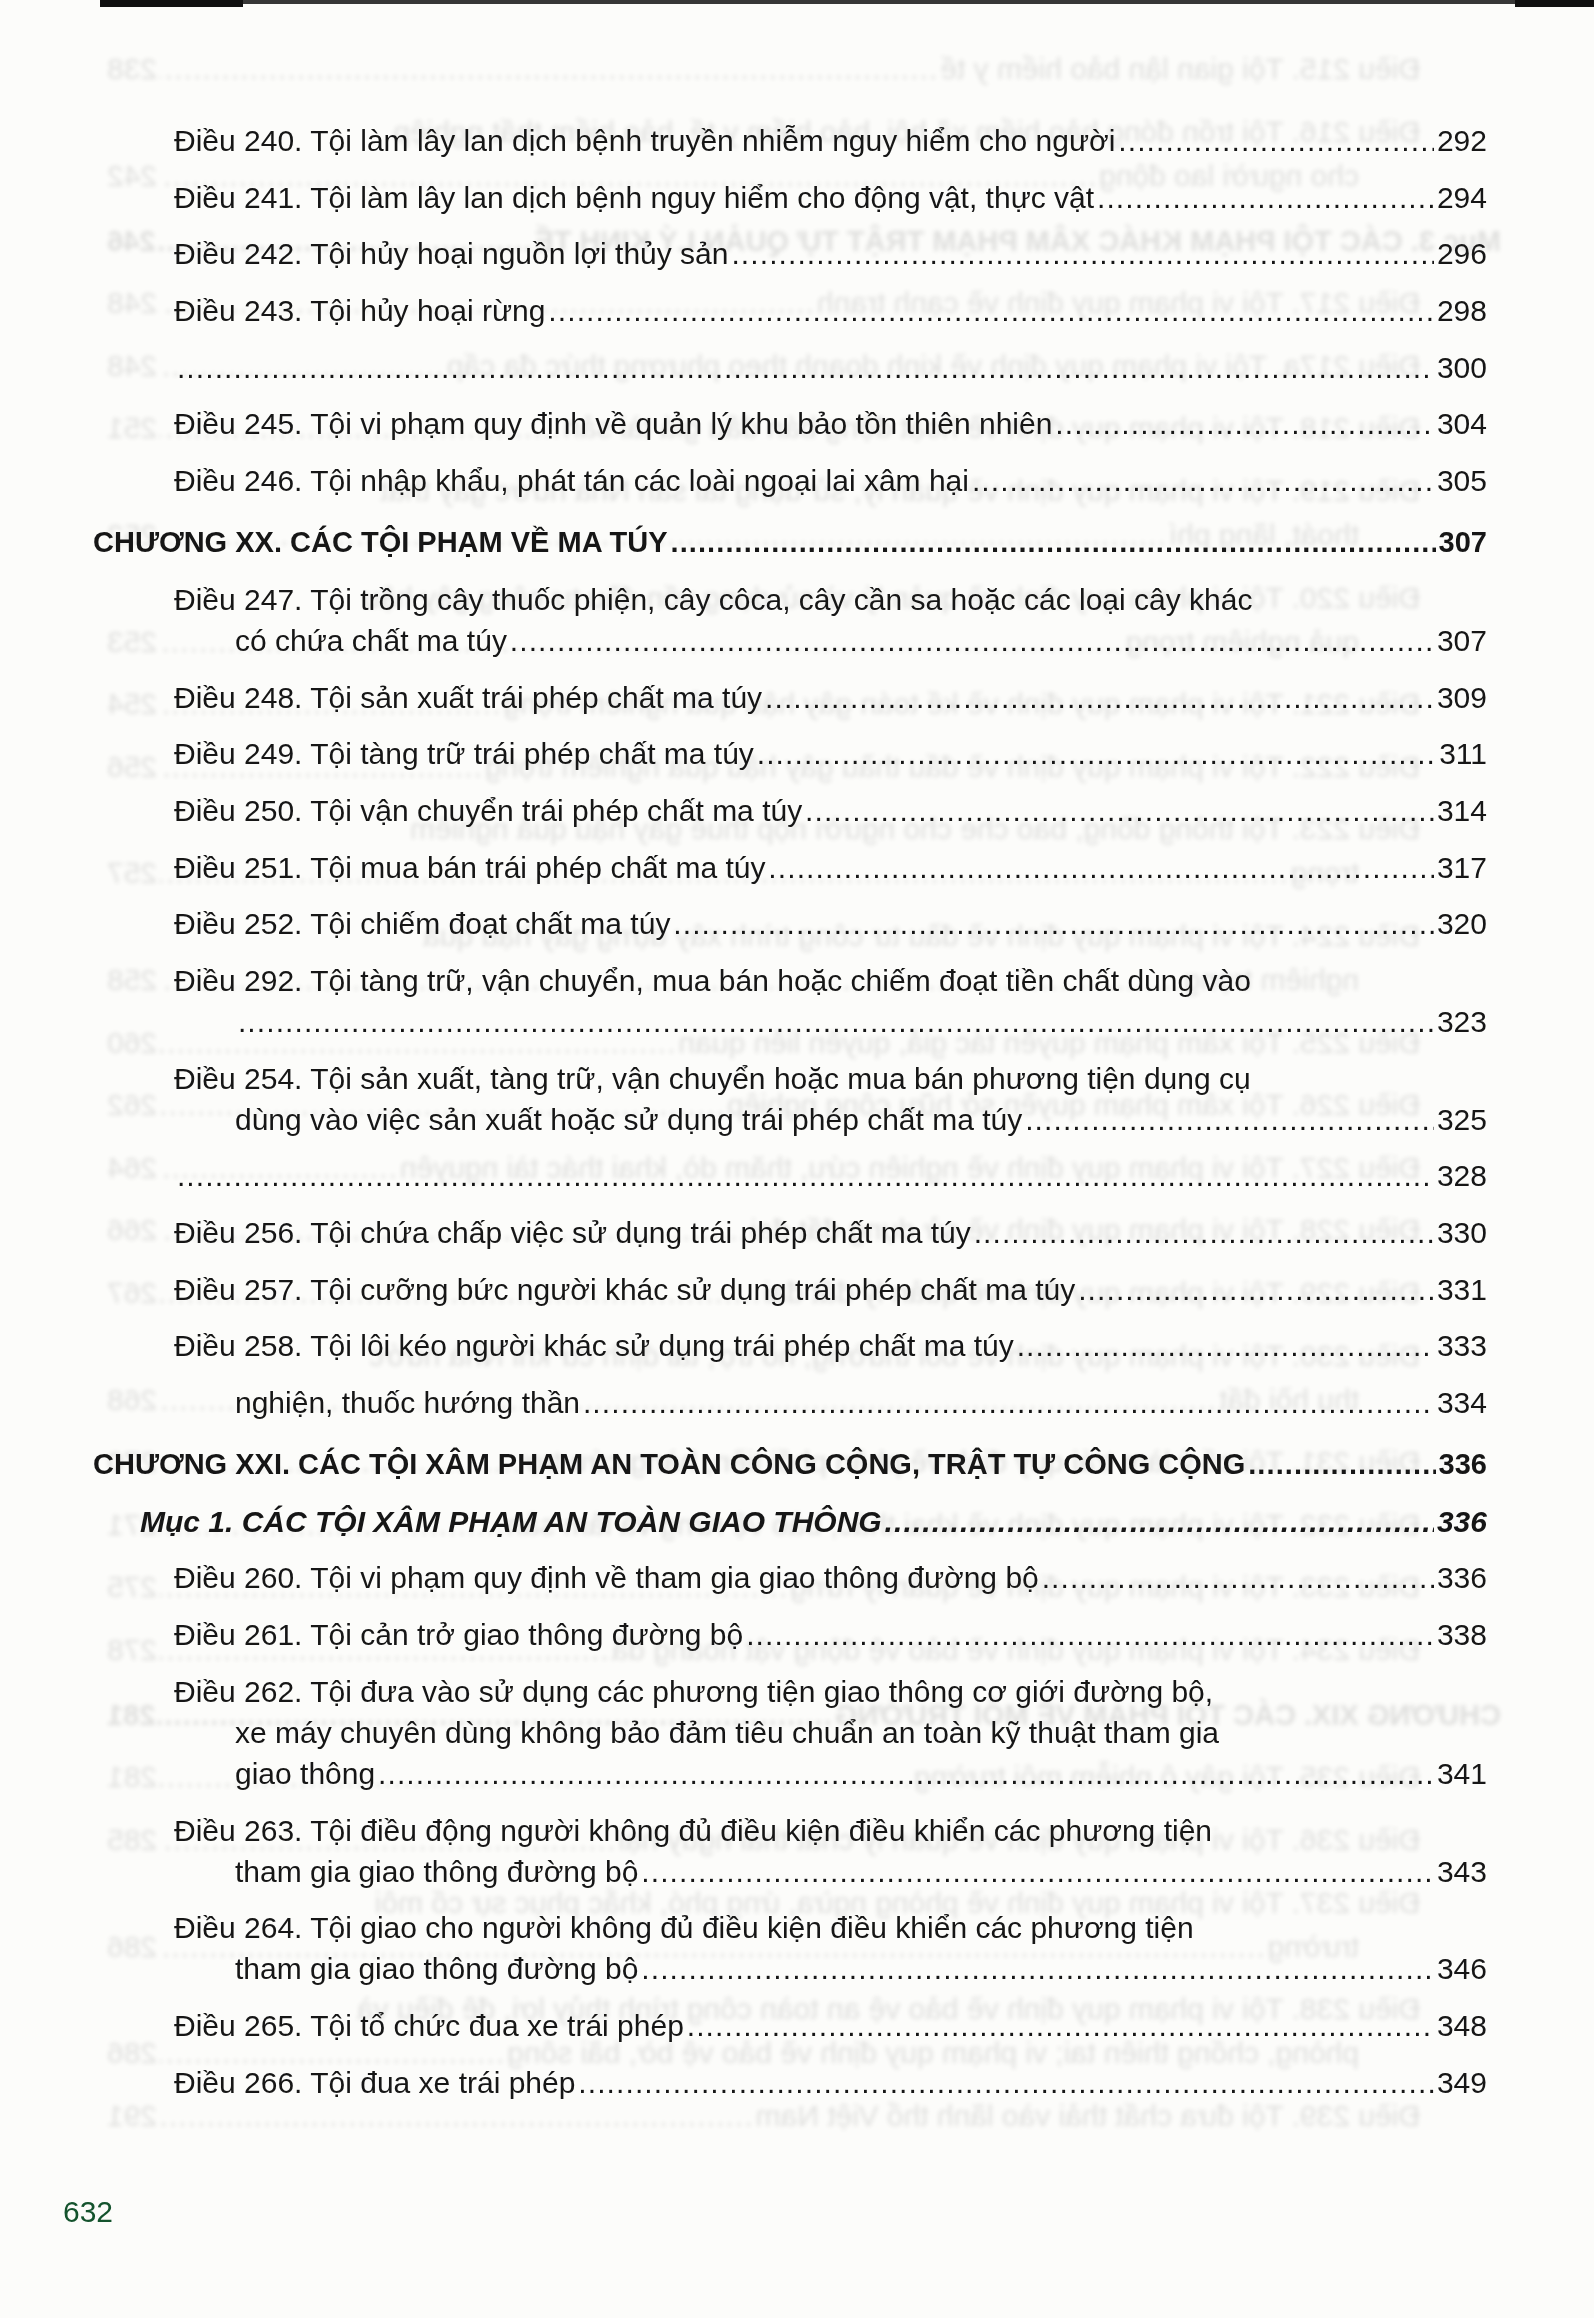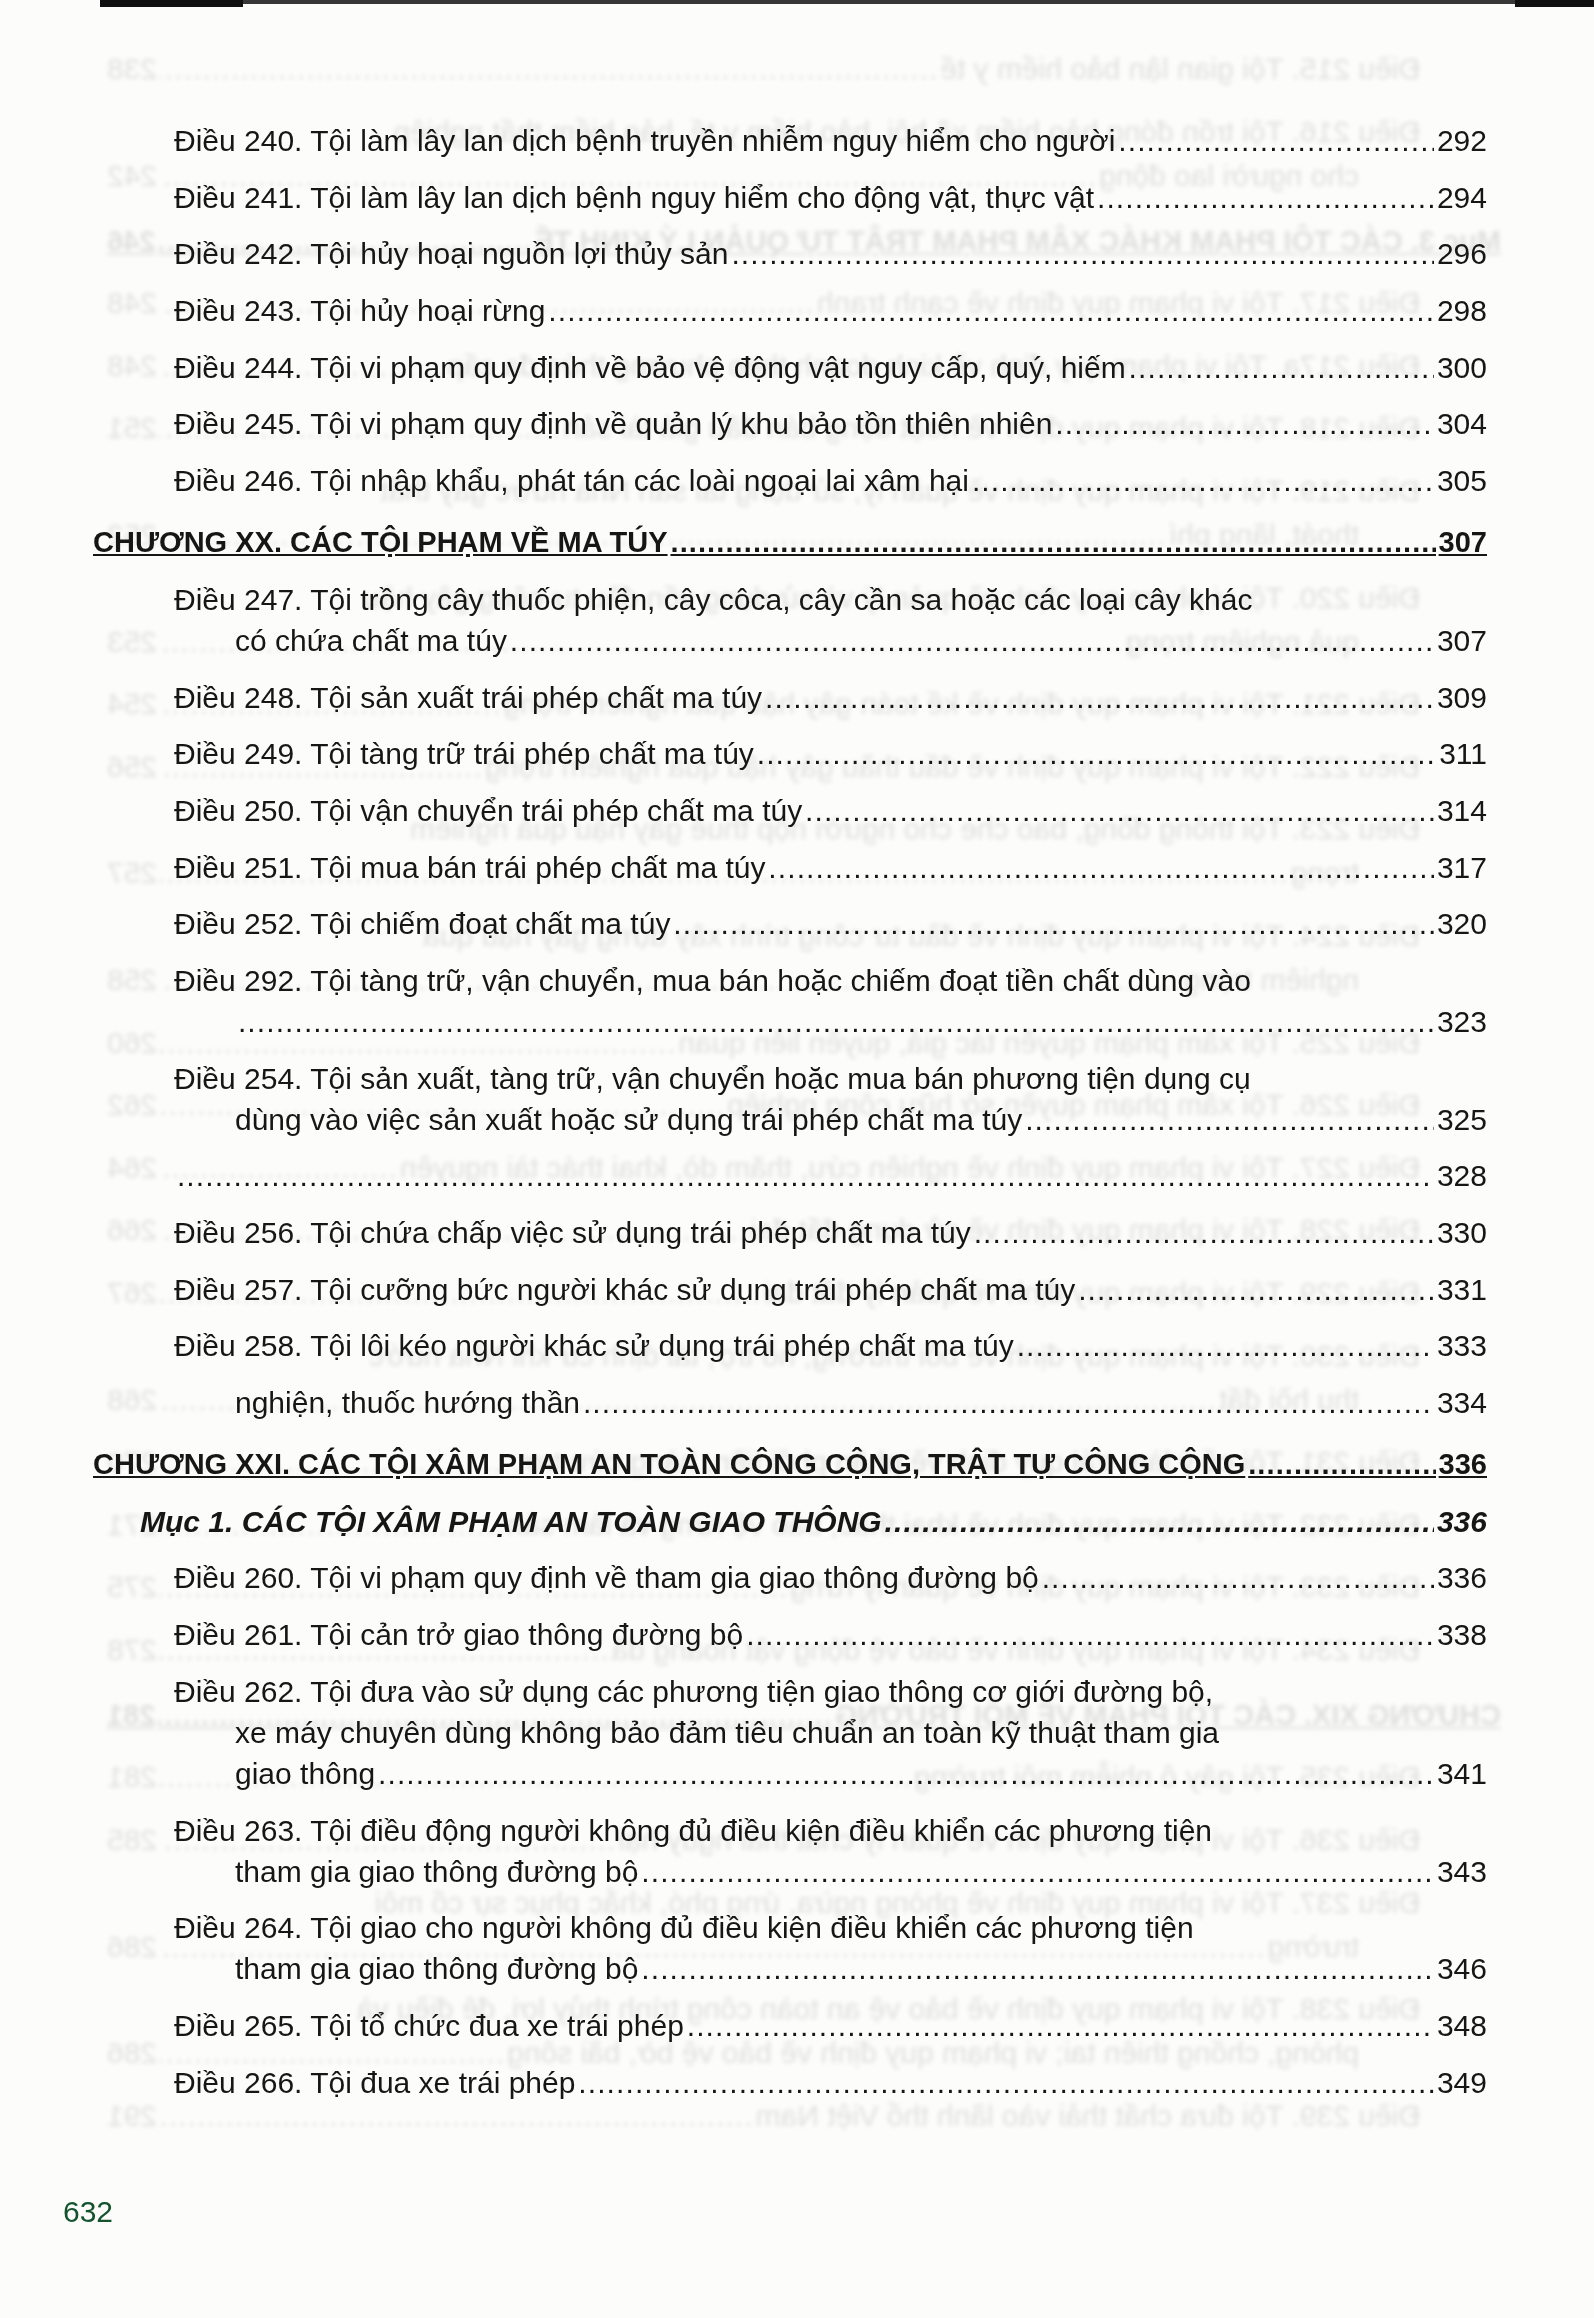--- a/index.html
+++ b/index.html
@@ -52,21 +52,21 @@
   .txt { white-space: nowrap; flex: 0 0 auto; }
   .dots {
     flex: 1 1 auto; min-width: 0;
     overflow: hidden; white-space: nowrap;
     letter-spacing: 1.1px;
     margin: 0 2.9px;
   }
   .pg { flex: 0 0 auto; }
 
   .titem.entry { margin-left: 81px; }
-  .titem.chapter { font-weight: bold; margin-top: 21px; text-decoration: underline; }
+  .titem.chapter { font-weight: bold; margin-top: 21px; }
   .titem.chapter .line { font-size: 29px; }
   .titem.section { font-style: italic; font-weight: bold; margin-left: 47px; }
 
   .footer-num {
     position: absolute; left: 63px; top: 2191px;
     font-size: 30px; line-height: 41px; color: #14532d;
   }
 </style>
 </head>
 <body>
@@ -308,21 +308,20 @@
       </div>
       <div class="titem entry">
         <div class="line last">
           <span class="txt">Điều 243. Tội hủy hoại rừng</span>
           <span class="dots">....................................................................................................................................................................................................................................................................</span>
           <span class="pg">298</span>
         </div>
       </div>
       <div class="titem entry">
         <div class="line last">
-          <span class="txt">Điều 244. Tội vi phạm quy định về bảo vệ động vật nguy cấp, quý, hiếm</span>
           <span class="dots">....................................................................................................................................................................................................................................................................</span>
           <span class="pg">300</span>
         </div>
       </div>
       <div class="titem entry">
         <div class="line last">
           <span class="txt">Điều 245. Tội vi phạm quy định về quản lý khu bảo tồn thiên nhiên</span>
           <span class="dots">....................................................................................................................................................................................................................................................................</span>
           <span class="pg">304</span>
         </div>

